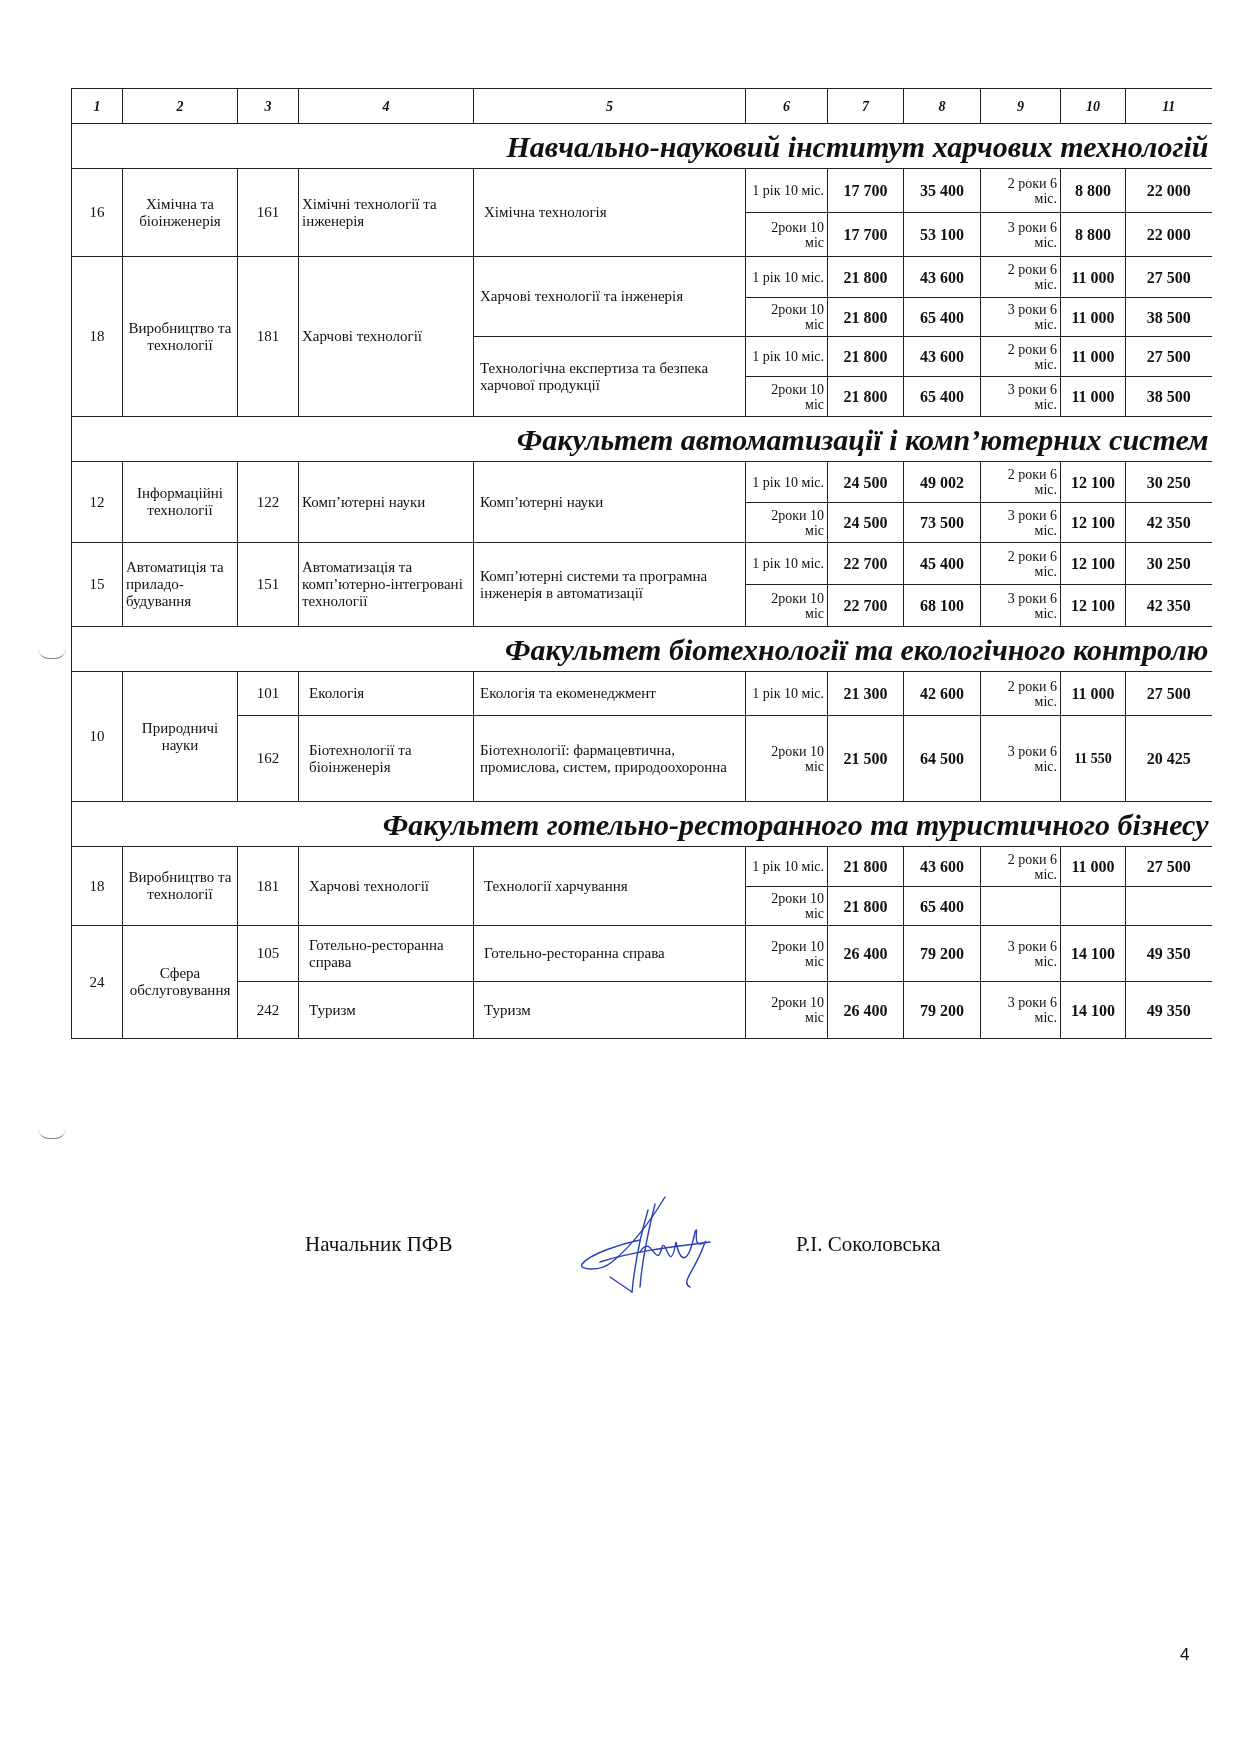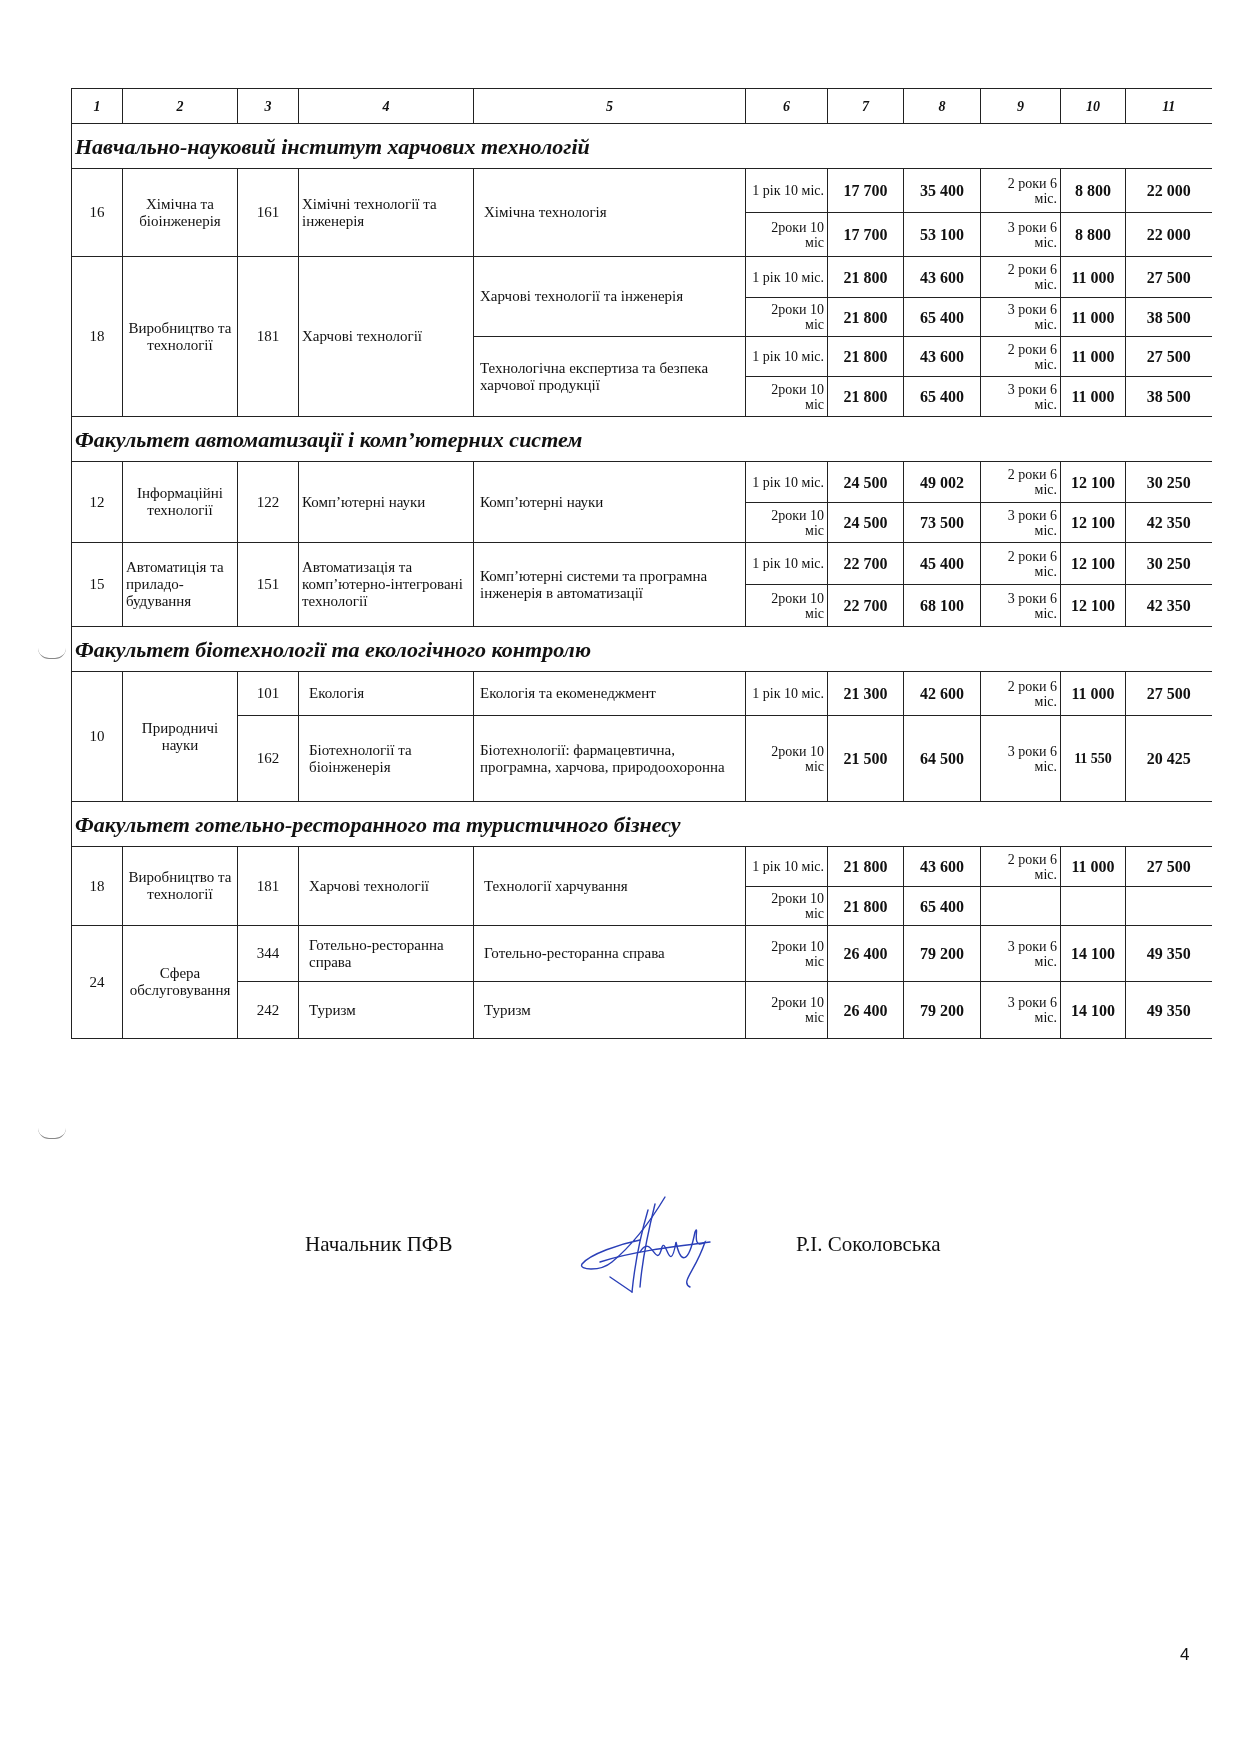--- a/index.html
+++ b/index.html
@@ -4,21 +4,21 @@
 <style>
   html, body { margin:0; padding:0; background:#ffffff; }
   body { width:1240px; height:1755px; position:relative; overflow:hidden; font-family:"Liberation Serif", serif; color:#111; }
   table.main { position:absolute; left:71px; top:88px; border-collapse:collapse; table-layout:fixed; width:1140px; }
   table.main td { border:1.6px solid #222; padding:1px 3px; font-size:15px; line-height:17px; vertical-align:middle; }
   table.main td.c { text-align:center; }
   table.main td.l { text-align:left; }
   table.main td.num { text-align:center; font-weight:bold; font-size:16px; }
   table.main td.dur { text-align:right; font-size:14px; line-height:15px; }
   tr.hdr td { font-style:italic; font-weight:bold; text-align:center; height:32px; font-size:14px; }
-  tr.section td { text-align:left; font-style:italic; font-weight:bold; font-size:22px; height:42px; border-left:1.6px solid #222; }
+  tr.section td { text-align:right; font-style:italic; font-weight:bold; font-size:30px; height:42px; border-left:1.6px solid #222; }
   table.main { border-right:none; }
   table.main td.last { border-right:none; }
   .sig-label { position:absolute; left:305px; top:1232px; font-size:21px; font-family:"Liberation Serif", serif; }
   .sig-name { position:absolute; left:796px; top:1232px; font-size:21px; font-family:"Liberation Serif", serif; }
   .signature { position:absolute; left:570px; top:1192px; width:160px; height:110px; }
   .page-num { position:absolute; left:1180px; top:1645px; font-size:17px; font-family:"Liberation Sans", sans-serif; }
   .mark { position:absolute; border-bottom:1px solid #888; border-radius:0 0 30px 30px; width:28px; height:10px; }
 </style>
 </head>
 <body>
@@ -173,21 +173,21 @@
       <td class="dur">1 рік 10 міс.</td>
       <td class="num">21 300</td>
       <td class="num">42 600</td>
       <td class="dur">2 роки 6 міс.</td>
       <td class="num">11 000</td>
       <td class="num last">27 500</td>
     </tr>
     <tr style="height:86px">
       <td class="c">162</td>
       <td class="l" style="padding-left:10px">Біотехнології та біоінженерія</td>
-      <td class="l" style="padding-left:6px">Біотехнології: фармацевтична, програмна, харчова, природоохоронна</td>
+      <td class="l" style="padding-left:6px">Біотехнології: фармацевтична, промислова, систем, природоохоронна</td>
       <td class="dur">2роки 10 міс</td>
       <td class="num">21 500</td>
       <td class="num">64 500</td>
       <td class="dur">3 роки 6 міс.</td>
       <td class="num" style="font-size:14px">11 550</td>
       <td class="num last">20 425</td>
     </tr>
 
     <tr class="section">
       <td class="last" colspan="11">Факультет готельно-ресторанного та туристичного бізнесу</td>
@@ -209,21 +209,21 @@
       <td class="dur">2роки 10 міс</td>
       <td class="num">21 800</td>
       <td class="num">65 400</td>
       <td class="dur"></td>
       <td class="num"></td>
       <td class="num last"></td>
     </tr>
     <tr style="height:56px">
       <td class="c" rowspan="2">24</td>
       <td class="c" rowspan="2">Сфера обслуговування</td>
-      <td class="c">344</td>
+      <td class="c">105</td>
       <td class="l" style="padding-left:10px">Готельно-ресторанна справа</td>
       <td class="l" style="padding-left:10px">Готельно-ресторанна справа</td>
       <td class="dur">2роки 10 міс</td>
       <td class="num">26 400</td>
       <td class="num">79 200</td>
       <td class="dur">3 роки 6 міс.</td>
       <td class="num">14 100</td>
       <td class="num last">49 350</td>
     </tr>
     <tr style="height:57px">

